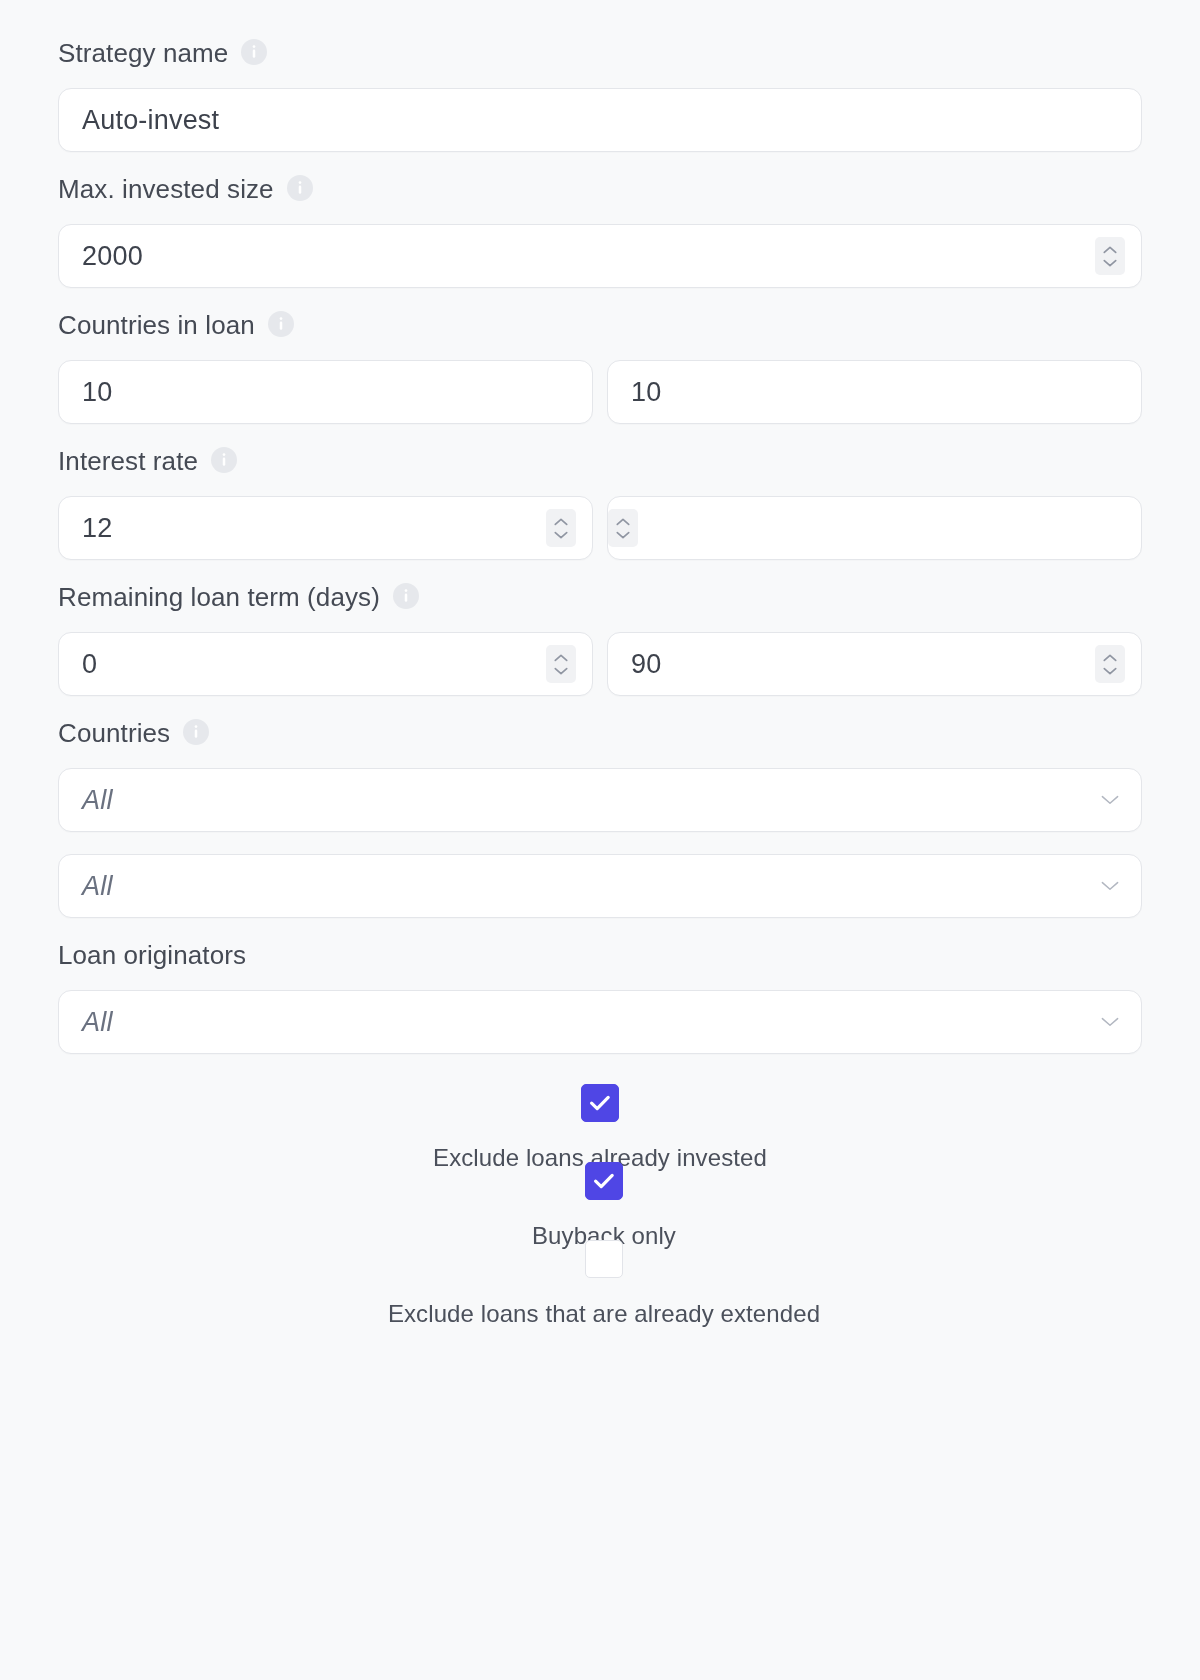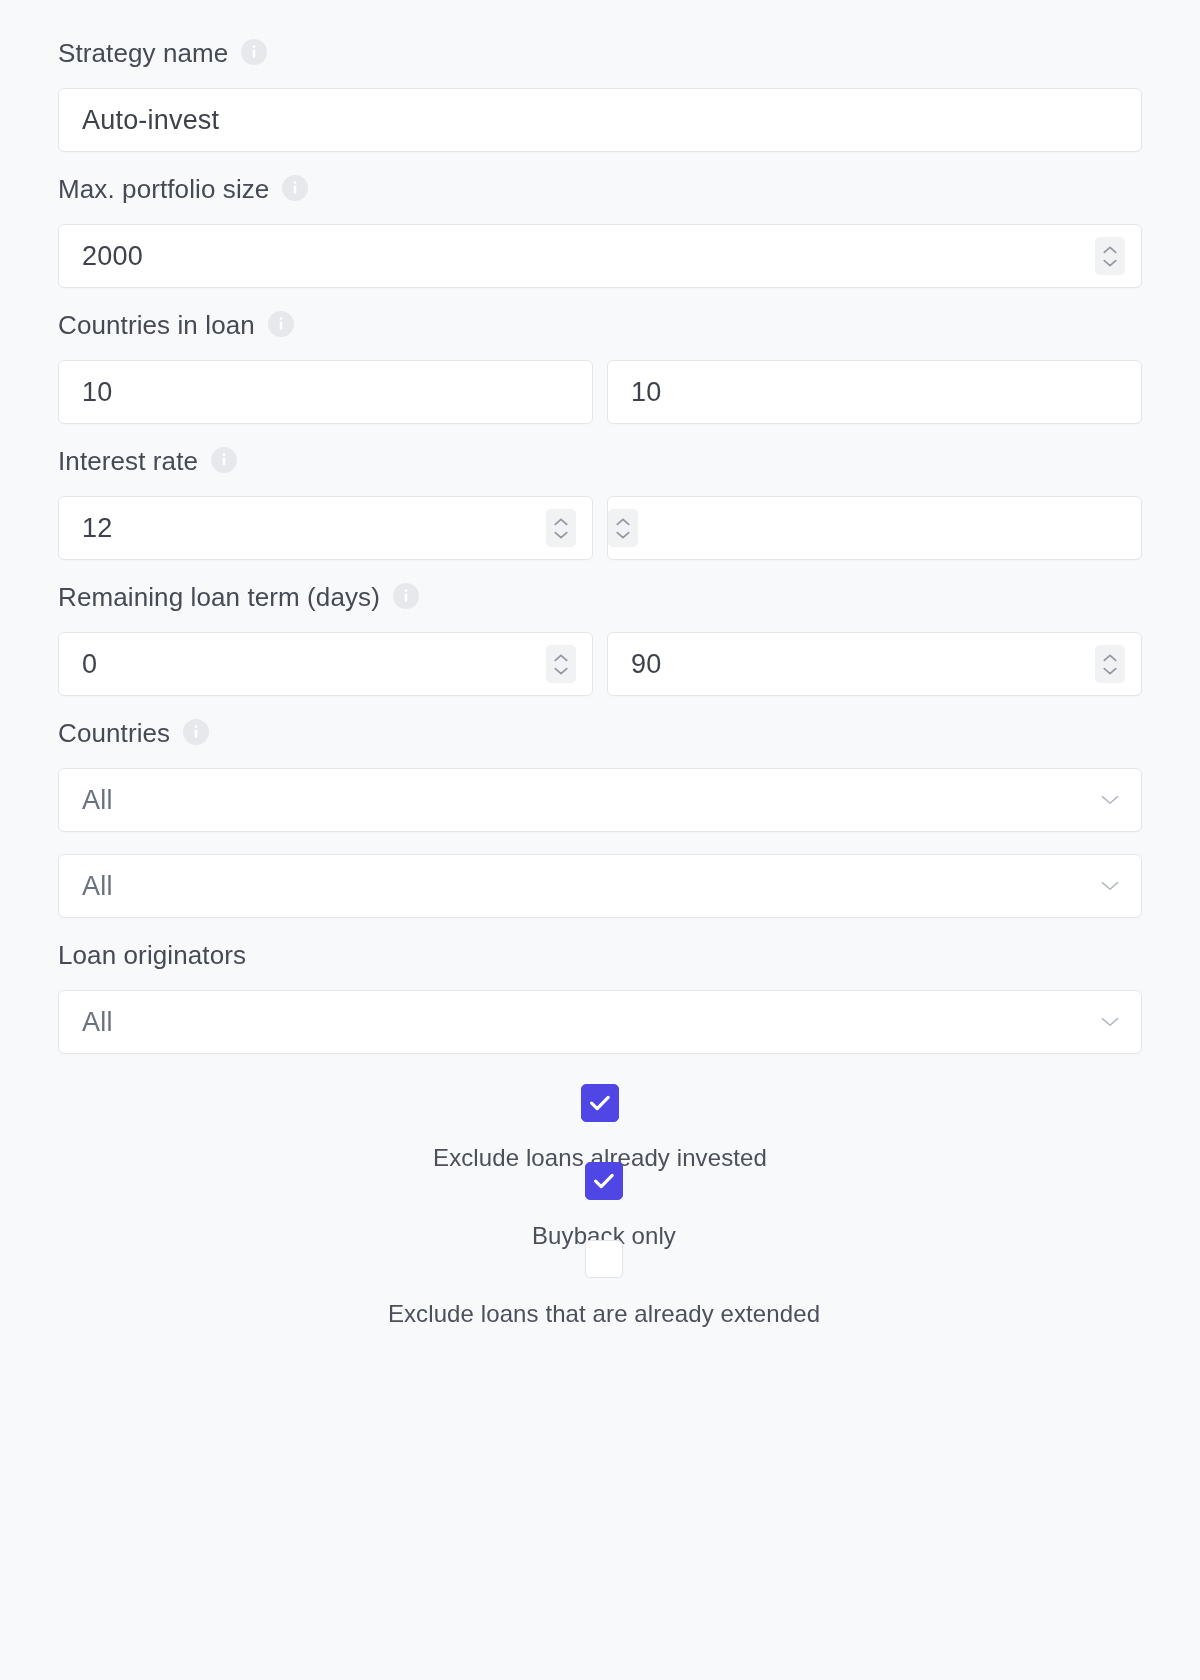--- a/index.html
+++ b/index.html
@@ -64,41 +64,41 @@
     gap: 14px;
   }
 
   .input-shell {
     position: relative;
     flex: 1 1 0;
     min-width: 0;
     height: 64px;
     background: #ffffff;
     border: 1px solid #e4e6ea;
-    border-radius: 6px;
+    border-radius: 13px;
     box-sizing: border-box;
     display: flex;
     align-items: center;
     box-shadow: 0 1px 1px rgba(16,24,40,.02);
   }
 
   .input-shell.full { flex: 1 1 100%; }
 
   .input-value {
     font-size: 27px;
     line-height: 32px;
     color: #3d424c;
     padding-left: 23px;
     letter-spacing: .2px;
     flex: 1 1 auto;
     white-space: nowrap;
     overflow: hidden;
   }
 
-  .input-value.muted { color: #6a7180; }
+  .input-value.muted { color: #6a7180; font-style: italic; }
 
   
   .stepper {
     width: 30px;
     height: 38px;
     margin-right: 16px;
     border-radius: 5px;
     background: #f1f2f4;
     display: flex;
     flex-direction: column;
@@ -175,21 +175,21 @@
           </span>
         </div>
         <div class="inputs-row">
           <div class="input-shell full">
             <span class="input-value">Auto-invest</span>
           </div>
         </div>
       </div>
       <div class="field-group">
         <div class="label-row">
-          <span class="field-label">Max. portfolio size</span>
+          <span class="field-label">Max. invested size</span>
           <span class="info-icon">
             <svg width="26" height="26" viewBox="0 0 26 26" aria-hidden="true">
               <circle cx="13" cy="7.6" r="1.35" fill="#ffffff"></circle>
               <rect x="11.75" y="10.6" width="2.5" height="8.2" rx="1.25" fill="#ffffff"></rect>
             </svg>
           </span>
         </div>
         <div class="inputs-row">
           <div class="input-shell full">
             <span class="input-value">2000</span>

